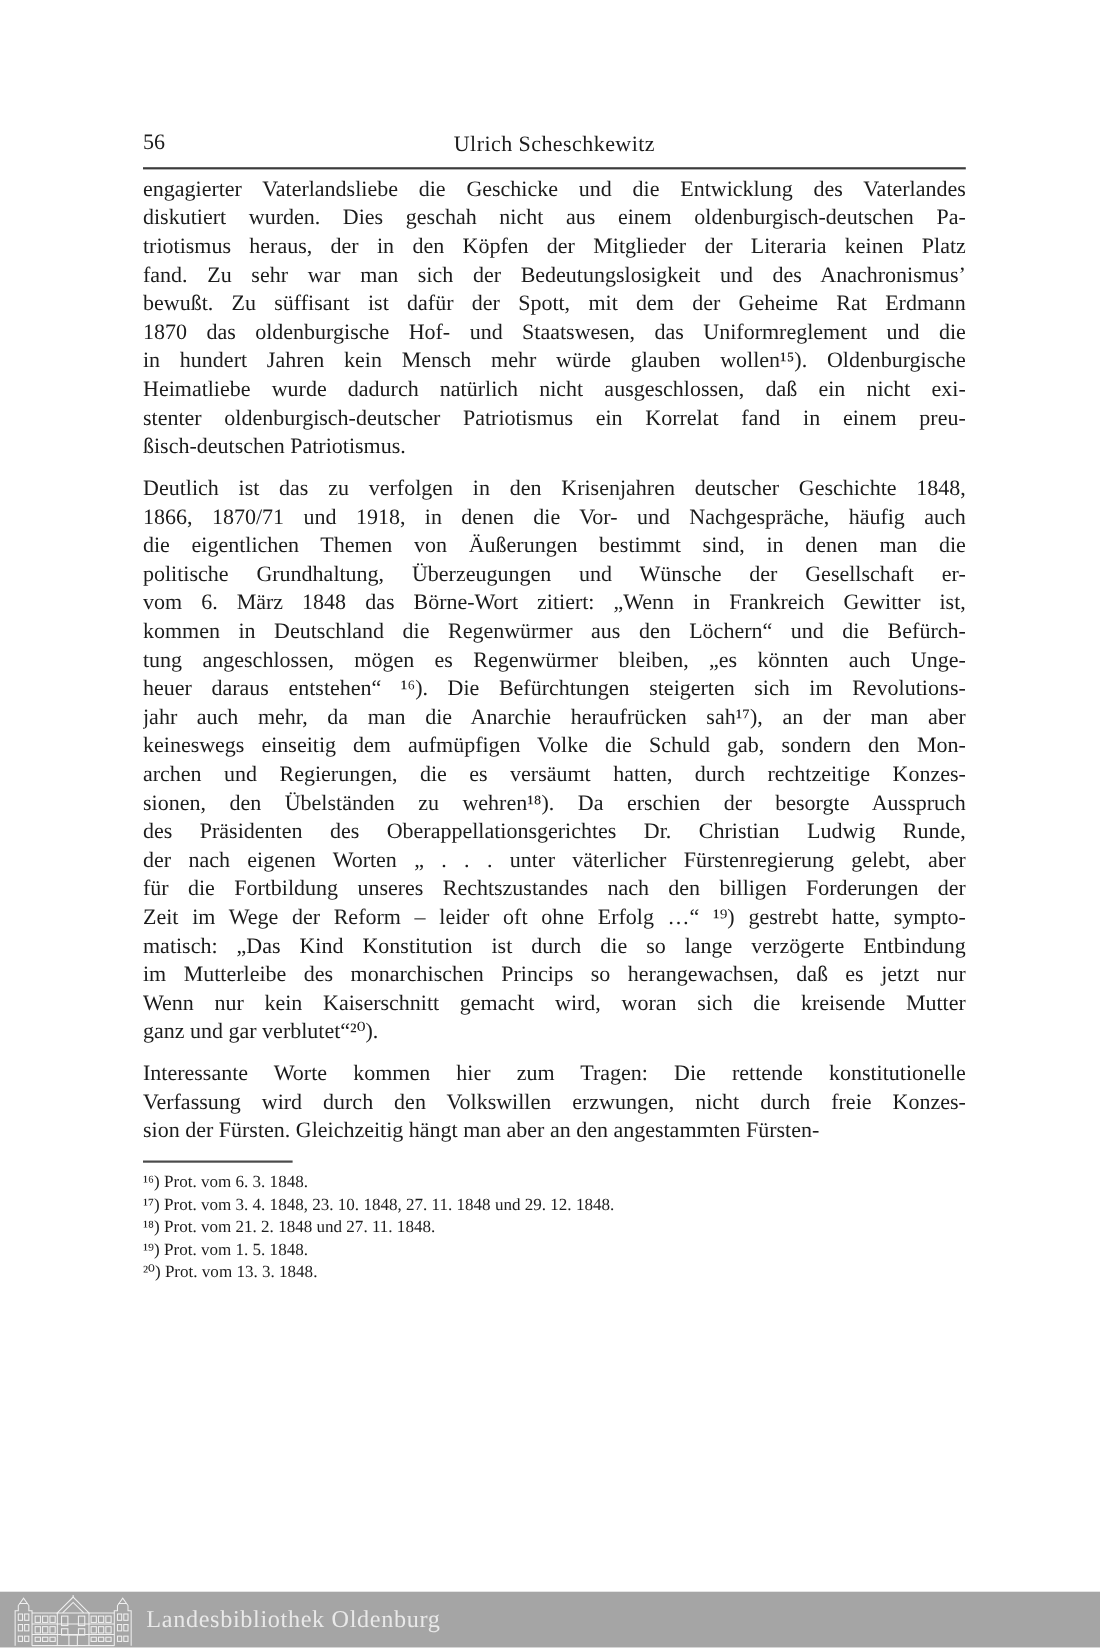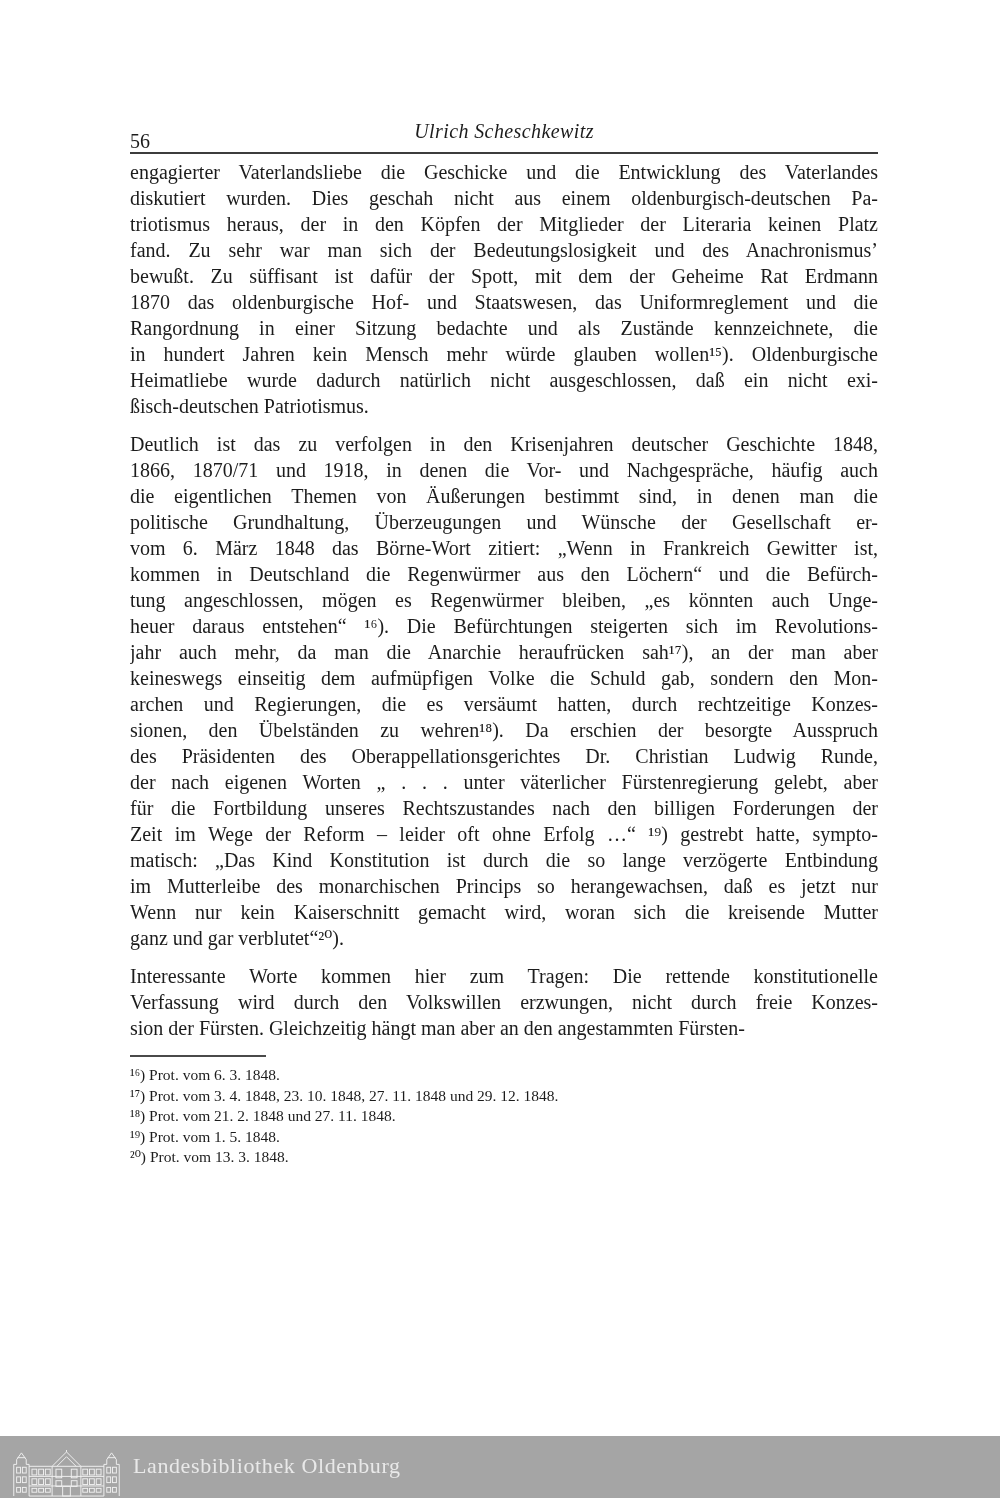--- a/index.html
+++ b/index.html
@@ -2,33 +2,33 @@
 <html><head>
 <meta charset="utf-8">
 <style>
   html,body{margin:0;padding:0;background:#ffffff;}
   .page{
     position:relative;width:1000px;height:1498px;background:#ffffff;
     font-family:"Liberation Serif","DejaVu Serif",serif;color:#1c1c1c;overflow:hidden;
   }
   .content{position:absolute;left:130px;top:118px;width:748px;}
   .header{position:relative;height:34px;border-bottom:2px solid #3c3c3c;}
-  .pagenum{position:absolute;left:0;top:12px;font-size:20px;}
-  .running{position:absolute;left:0;right:0;top:2px;text-align:center;font-size:20px;letter-spacing:.4px;font-style:italic;}
+  .pagenum{position:absolute;left:0;top:0;font-size:20px;}
+  .running{position:absolute;left:0;right:0;top:2px;text-align:center;font-size:20px;letter-spacing:.4px;}
   .bodytext{margin-top:5px;font-size:20px;line-height:26px;}
   .para{margin:0 0 12px 0;}
   .para:last-child{margin-bottom:0;}
   .bline{
     text-align:justify;text-align-last:justify;
     height:26px;overflow:hidden;
   }
   .bline.end{text-align-last:left;}
   .fnsep{margin-top:14px;width:136px;border-top:2px solid #4a4a4a;}
   .footnotes{margin-top:8px;font-size:15.5px;line-height:20.5px;}
-  .footer-bar{position:absolute;left:0;bottom:0;width:1000px;height:62px;background:#a5a5a5;}
+  .footer-bar{position:absolute;left:0;bottom:0;width:1000px;height:51px;background:#a5a5a5;}
   .footer-label{
     position:absolute;left:133px;top:50%;transform:translateY(-52%);
     color:#e9e9e9;font-size:22px;letter-spacing:.6px;white-space:nowrap;
   }
   .building{position:absolute;left:8px;bottom:1px;width:117px;height:47px;}
 </style>
 </head>
 <body>
 
 <div class="page" style="background: rgb(255, 255, 255); color: rgb(28, 28, 28);">
@@ -41,23 +41,23 @@
     </div>
 
     <div class="bodytext">
         <div class="para">
           <div class="bline">engagierter Vaterlandsliebe die Geschicke und die Entwicklung des Vaterlandes</div>
           <div class="bline">diskutiert wurden. Dies geschah nicht aus einem oldenburgisch-deutschen Pa-</div>
           <div class="bline">triotismus heraus, der in den Köpfen der Mitglieder der Literaria keinen Platz</div>
           <div class="bline">fand. Zu sehr war man sich der Bedeutungslosigkeit und des Anachronismus’</div>
           <div class="bline">bewußt. Zu süffisant ist dafür der Spott, mit dem der Geheime Rat Erdmann</div>
           <div class="bline">1870 das oldenburgische Hof- und Staatswesen, das Uniformreglement und die</div>
-          <div class="bline">Rangordnung in einer Sitzung bedachte und als Zustände kennzeichnete, die</div>
           <div class="bline">in hundert Jahren kein Mensch mehr würde glauben wollen¹⁵). Oldenburgische</div>
           <div class="bline">Heimatliebe wurde dadurch natürlich nicht ausgeschlossen, daß ein nicht exi-</div>
+          <div class="bline">stenter oldenburgisch-deutscher Patriotismus ein Korrelat fand in einem preu-</div>
           <div class="bline end">ßisch-deutschen Patriotismus.</div>
         </div>
         <div class="para">
           <div class="bline">Deutlich ist das zu verfolgen in den Krisenjahren deutscher Geschichte 1848,</div>
           <div class="bline">1866, 1870/71 und 1918, in denen die Vor- und Nachgespräche, häufig auch</div>
           <div class="bline">die eigentlichen Themen von Äußerungen bestimmt sind, in denen man die</div>
           <div class="bline">politische Grundhaltung, Überzeugungen und Wünsche der Gesellschaft er-</div>
           <div class="bline">vom 6. März 1848 das Börne-Wort zitiert: „Wenn in Frankreich Gewitter ist,</div>
           <div class="bline">kommen in Deutschland die Regenwürmer aus den Löchern“ und die Befürch-</div>
           <div class="bline">tung angeschlossen, mögen es Regenwürmer bleiben, „es könnten auch Unge-</div>

